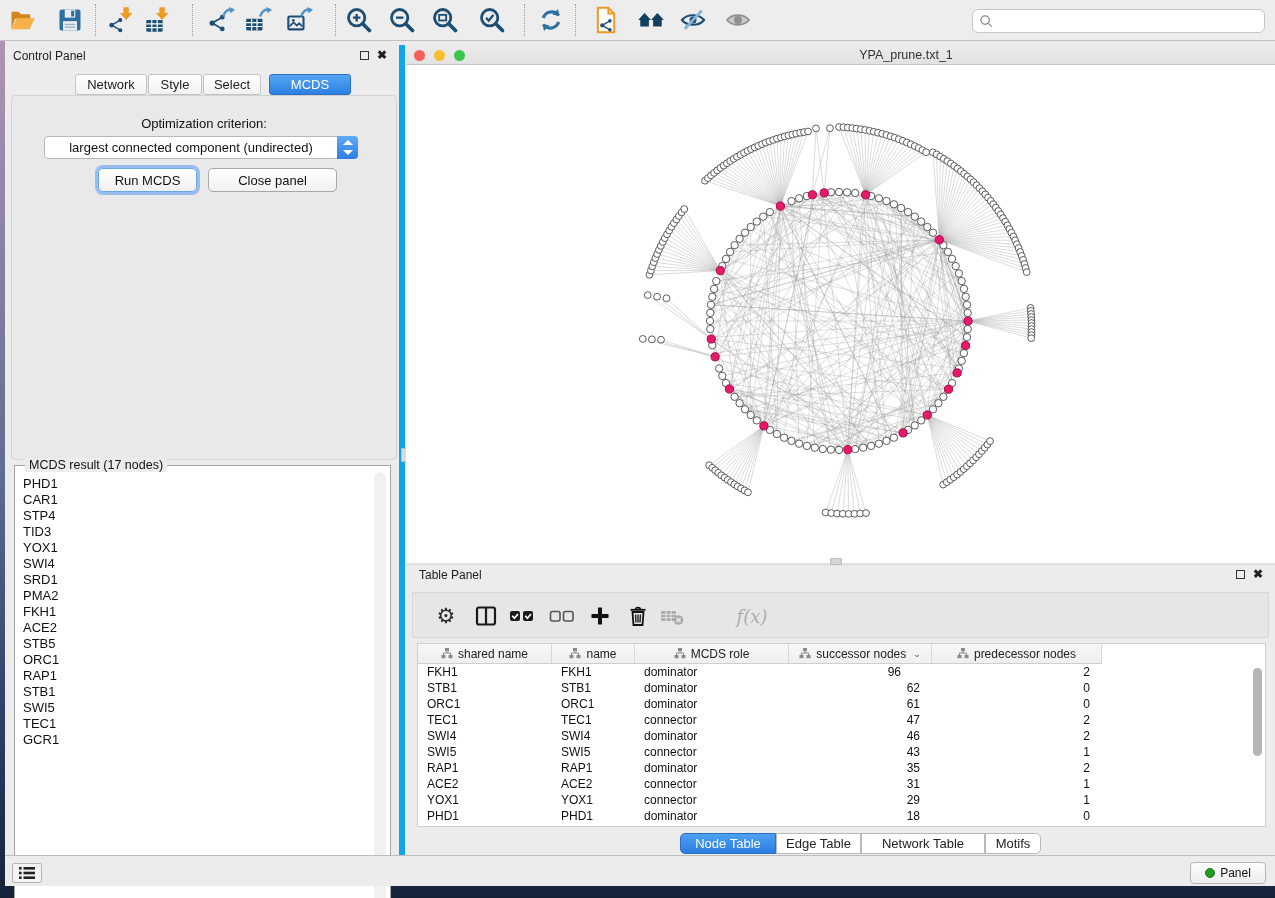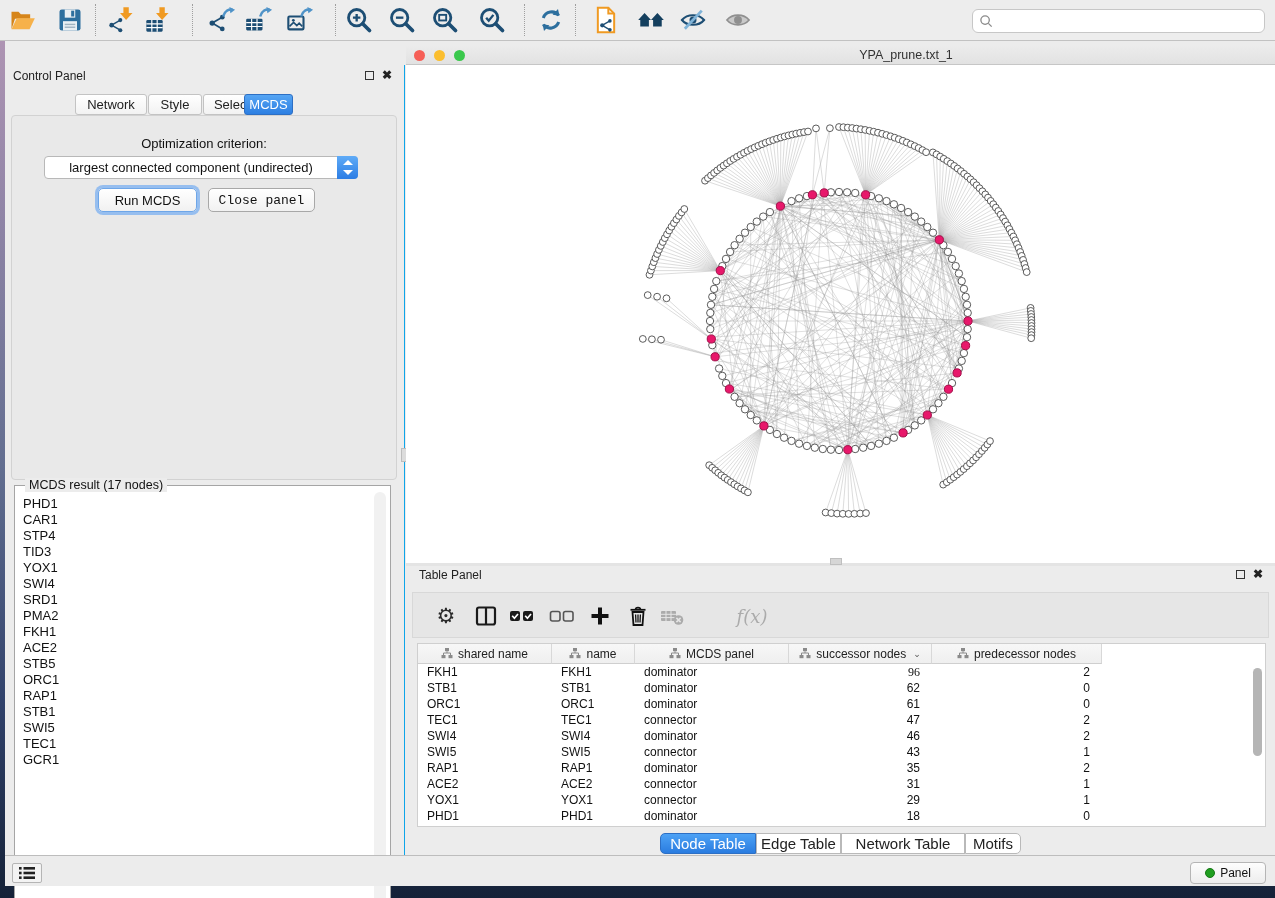--- a/index.html
+++ b/index.html
@@ -16,21 +16,21 @@
   .tbtn { position:absolute; top:5px; width:30px; height:30px; display:flex; align-items:center; justify-content:center; }
   .tbtn svg { width:28px; height:28px; }
   .tsep { position:absolute; top:4px; height:32px; width:0; border-left:1px dotted #9f9f9f; }
   #searchbox { position:absolute; right:10px; top:9px; width:293px; height:24px; background:#fff; border:1px solid #c7c7c7; border-radius:6px; display:flex; align-items:center; padding-left:6px; }
   #searchbox input { border:none; outline:none; flex:1; height:20px; font-size:12px; font-family:"Liberation Sans",sans-serif; background:transparent; }
 
   
   #chrome { left:5px; top:41px; width:1270px; height:845px; background:#ececec; }
 
   
-  #controlPanel { left:5px; top:45px; width:400px; height:810px; background:#ececec; border-right:1px solid #0ea5e9;margin-top:20px; }
+  #controlPanel { left:5px; top:45px; width:400px; height:810px; background:#ececec; border-right:6px solid #0ea5e9; }
   .panel-title { position:absolute; left:8px; top:4px; font-size:12px; color:#222; }
   .win-float { position:absolute; top:6px; width:9px; height:9px; border:1.5px solid #333; cursor:pointer; }
   .win-close { position:absolute; top:3px; font-size:12px; font-weight:bold; color:#222; cursor:pointer; }
   .ctab { position:absolute; top:29px; height:21px; border:1px solid #c3c3c3; background:linear-gradient(#ffffff,#f2f2f2); border-radius:3px; font-size:13px; display:flex; align-items:center; justify-content:center; cursor:pointer; color:#222; }
   .ctab.sel { background:linear-gradient(#55a5f4,#2d7fe2); border-color:#2d6fc4; color:#fff; }
   #cpInner { position:absolute; left:6px; top:50px; width:386px; height:365px; background:#e9e9e9; border:1px solid #d2d2d2; border-radius:4px; }
   #optLabel { position:absolute; left:0; top:20px; width:100%; text-align:center; font-size:13px; color:#111; }
   #critSelect { position:absolute; left:32px; top:40px; width:314px; height:23px; background:#fff; border:1px solid #b8b8b8; border-radius:4px; display:flex; align-items:center; cursor:pointer; }
   #critSelect .val { flex:1; text-align:center; font-size:13px; color:#111; }
   #critSelect .stepper { width:21px; height:23px; margin-right:-1px; border-radius:0 4px 4px 0; background:linear-gradient(#5fabf7,#2c7de4); position:relative; }
@@ -67,21 +67,21 @@
   #thead { position:absolute; left:0; top:0; height:20px; }
   .hcell { position:absolute; top:0; height:20px; background:linear-gradient(#f7f7f7,#efefef); border-right:1px solid #d8d8d8; border-bottom:1px solid #cfcfcf; display:flex; align-items:center; justify-content:center; gap:5px; font-size:12px; color:#222; cursor:pointer; }
   .hcell svg { flex:none; }
   .sortchev { font-size:9px; color:#555; margin-left:2px; }
   #tbody { position:absolute; left:0; top:20px; right:0; bottom:0; }
   .trow { position:absolute; left:0; height:16px; width:100%; cursor:default; }
   .tcell { position:absolute; top:0; height:16px; font-size:12px; line-height:16px; color:#111; white-space:nowrap; overflow:hidden; }
   .tcell.num { text-align:right; }
   #vscroll { position:absolute; right:3px; top:24px; width:9px; height:160px; }
   #vthumb { position:absolute; left:0; top:0; width:9px; height:88px; background:#b5b5b5; border-radius:5px; }
-  .btab { position:absolute; top:267px; height:21px; border:1px solid #b9b9b9; background:#fff; font-size:15px; color:#222; display:flex; align-items:center; justify-content:center; cursor:pointer; }
+  .btab { position:absolute; top:267px; height:21px; border:1px solid #b9b9b9; background:#fff; font-size:13px; color:#222; display:flex; align-items:center; justify-content:center; cursor:pointer;margin-left:20px; }
   .btab.sel { background:linear-gradient(#4da2f5,#2a7ce0); border-color:#2d6fc4; color:#fff; }
 
   
   #statusBar { left:5px; top:855px; width:1270px; height:31px; background:#ececec; border-top:1px solid #bdbdbd; }
   #listBtn { position:absolute; left:7px; top:7px; width:30px; height:20px; background:#f3f3f3; border:1px solid #b5b5b5; border-radius:2px; display:flex; align-items:center; justify-content:center; cursor:pointer; }
   #memBtn { position:absolute; right:9px; top:6px; width:76px; height:22px; background:linear-gradient(#fdfdfd,#ededed); border:1px solid #b5b5b5; border-radius:4px; display:flex; align-items:center; justify-content:center; gap:5px; font-size:12px; color:#111; cursor:pointer; }
   #memDot { width:10px; height:10px; border-radius:50%; background:#1f9e1f; border:1px solid #157815; }
 </style>
 </head>
 <body>
@@ -249,33 +249,33 @@
 <div id="chrome" class="abs"></div>
 
 <div id="controlPanel" class="abs">
   <div class="panel-title">Control Panel</div>
   <div class="win-float" style="right:30px;"></div>
   <div class="win-close" style="right:12px;">✖</div>
   <div id="cpTabs">
       <div class="ctab" style="left: 70px; width: 72px;">Network</div>
       <div class="ctab" style="left: 143px; width: 54px;">Style</div>
       <div class="ctab" style="left: 198px; width: 58px;">Select</div>
-      <div class="ctab sel" style="left: 239px; width: 49px;">MCDS</div>
+      <div class="ctab sel" style="left: 264px; width: 82px;">MCDS</div>
     </div>
   <div id="cpInner">
     <div id="optLabel">Optimization criterion:</div>
     <div id="critSelect">
       <span class="val">largest connected component (undirected)</span>
       <span class="stepper">
           <i class="up"></i>
           <i class="dn"></i>
         </span>
     </div>
     <div class="cbtn focus" style="left:86px; width:99px;">Run MCDS</div>
-    <div class="cbtn" style="left:196px; width:107px;font-family:Liberation Mono, monospace;">Close panel</div>
+    <div class="cbtn" style="left:196px; width:129px;">Close panel</div>
   </div>
   <div id="resultBox">
     <div id="resultLegend">MCDS result (17 nodes)</div>
     <div id="resultList">
         <div class="ritem">PHD1</div>
         <div class="ritem">CAR1</div>
         <div class="ritem">STP4</div>
         <div class="ritem">TID3</div>
         <div class="ritem">YOX1</div>
         <div class="ritem">SWI4</div>
@@ -1089,21 +1089,21 @@
         </div>
         <div class="hcell" style="left: 217px; width: 154px;">
           <svg width="12" height="11" viewBox="0 0 12 11">
             <g fill="#8a8a8a">
               <rect x="4" y="0" width="4" height="3.2"></rect>
               <rect x="0.5" y="7" width="4" height="3.2"></rect>
               <rect x="7.5" y="7" width="4" height="3.2"></rect>
             </g>
             <path d="M6 3.2 V5 M2.5 7 V5 h7 v2" stroke="#8a8a8a" fill="none" stroke-width="1"></path>
           </svg>
-          <span>MCDS panel</span>
+          <span>MCDS role</span>
         </div>
         <div class="hcell" style="left: 371px; width: 143px;">
           <svg width="12" height="11" viewBox="0 0 12 11">
             <g fill="#8a8a8a">
               <rect x="4" y="0" width="4" height="3.2"></rect>
               <rect x="0.5" y="7" width="4" height="3.2"></rect>
               <rect x="7.5" y="7" width="4" height="3.2"></rect>
             </g>
             <path d="M6 3.2 V5 M2.5 7 V5 h7 v2" stroke="#8a8a8a" fill="none" stroke-width="1"></path>
           </svg>
@@ -1120,21 +1120,21 @@
             <path d="M6 3.2 V5 M2.5 7 V5 h7 v2" stroke="#8a8a8a" fill="none" stroke-width="1"></path>
           </svg>
           <span>predecessor nodes</span>
         </div>
       </div>
     <div id="tbody">
         <div class="trow" style="top: 0px;">
           <div class="tcell" style="left: 0px; width: 134px; padding: 0px 0px 0px 9px;">FKH1</div>
           <div class="tcell" style="left: 134px; width: 83px; padding: 0px 0px 0px 9px;">FKH1</div>
           <div class="tcell" style="left: 217px; width: 154px; padding: 0px 0px 0px 9px;">dominator</div>
-          <div class="tcell num" style="left: 371px; width: 143px; padding: 0px 12px 0px 0px; font-family: Liberation Serif, serif;">96</div>
+          <div class="tcell num" style="left: 352px; width: 143px; padding: 0px 12px 0px 0px;">96</div>
           <div class="tcell num" style="left: 514px; width: 170px; padding: 0px 12px 0px 0px;">2</div>
         </div>
         <div class="trow" style="top: 16px;">
           <div class="tcell" style="left: 0px; width: 134px; padding: 0px 0px 0px 9px;">STB1</div>
           <div class="tcell" style="left: 134px; width: 83px; padding: 0px 0px 0px 9px;">STB1</div>
           <div class="tcell" style="left: 217px; width: 154px; padding: 0px 0px 0px 9px;">dominator</div>
           <div class="tcell num" style="left: 371px; width: 143px; padding: 0px 12px 0px 0px;">62</div>
           <div class="tcell num" style="left: 514px; width: 170px; padding: 0px 12px 0px 0px;">0</div>
         </div>
         <div class="trow" style="top: 32px;">

